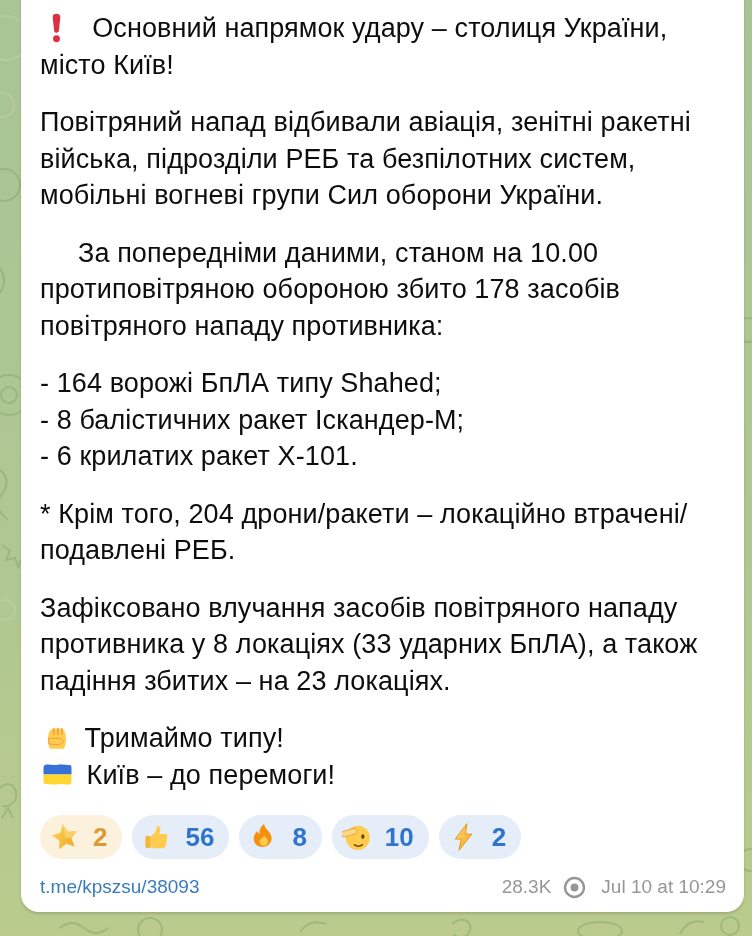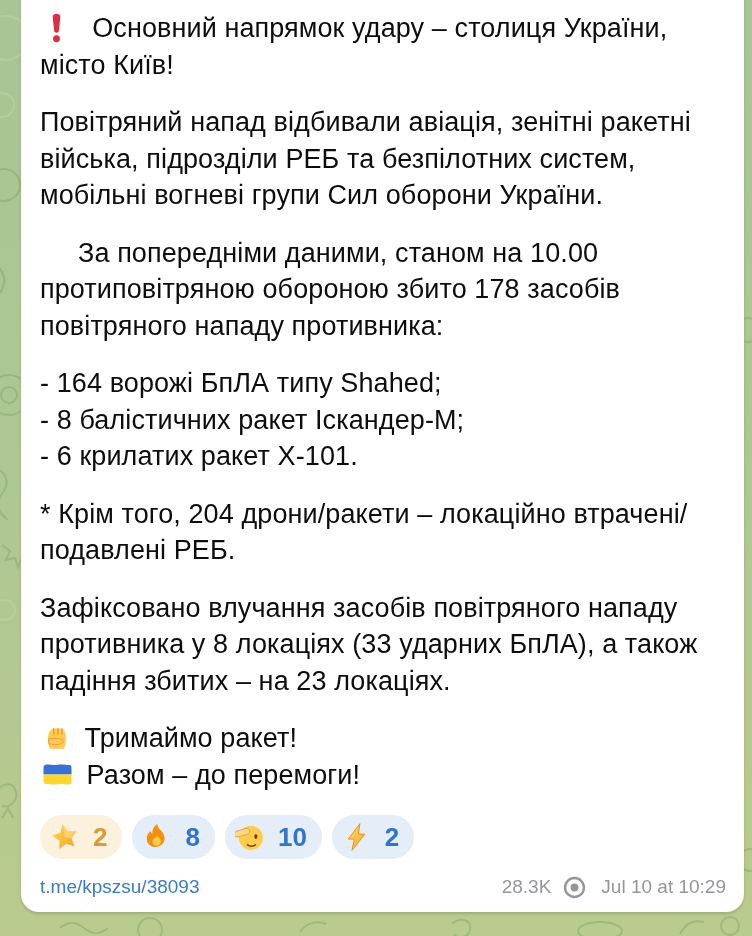--- a/index.html
+++ b/index.html
@@ -166,32 +166,38 @@
           </svg><span>  Основний напрямок удару – столиця України, місто Київ!</span></div>
         <div class="para"><span>Повітряний напад відбивали авіація, зенітні ракетні війська, підрозділи РЕБ та безпілотних систем, мобільні вогневі групи Сил оборони України.</span></div>
         <div class="para"><span>     За попередніми даними, станом на 10.00 протиповітряною обороною збито 178 засобів повітряного нападу противника:</span></div>
         <div class="para"><span>- 164 ворожі БпЛА типу Shahed;
 - 8 балістичних ракет Іскандер-М;
 - 6 крилатих ракет Х-101.</span></div>
         <div class="para"><span>* Крім того, 204 дрони/ракети – локаційно втрачені/подавлені РЕБ.</span></div>
         <div class="para"><span>Зафіксовано влучання засобів повітряного нападу противника у 8 локаціях (33 ударних БпЛА), а також падіння збитих – на 23 локаціях.</span></div>
         <div class="para"><svg class="emoji">
             <use href="#sym-fist-icon"></use>
-          </svg><span> Тримаймо ракет!
+          </svg><span> Тримаймо типу!
 </span><svg class="emoji flag">
             <use href="#sym-ukraine-flag-icon"></use>
-          </svg><span> Разом – до перемоги!</span></div>
+          </svg><span> Київ – до перемоги!</span></div>
       </div>
 
     <div class="reactions">
         <button class="reaction gold">
           <svg class="emoji">
             <use href="#sym-star-icon"></use>
           </svg>
           <span>2</span>
+        </button>
+        <button class="reaction">
+          <svg class="emoji">
+            <use href="#sym-thumbs-up-icon"></use>
+          </svg>
+          <span>56</span>
         </button>
         <button class="reaction">
           <svg class="emoji">
             <use href="#sym-fire-icon"></use>
           </svg>
           <span>8</span>
         </button>
         <button class="reaction">
           <svg class="emoji">
             <use href="#sym-salute-icon"></use>

